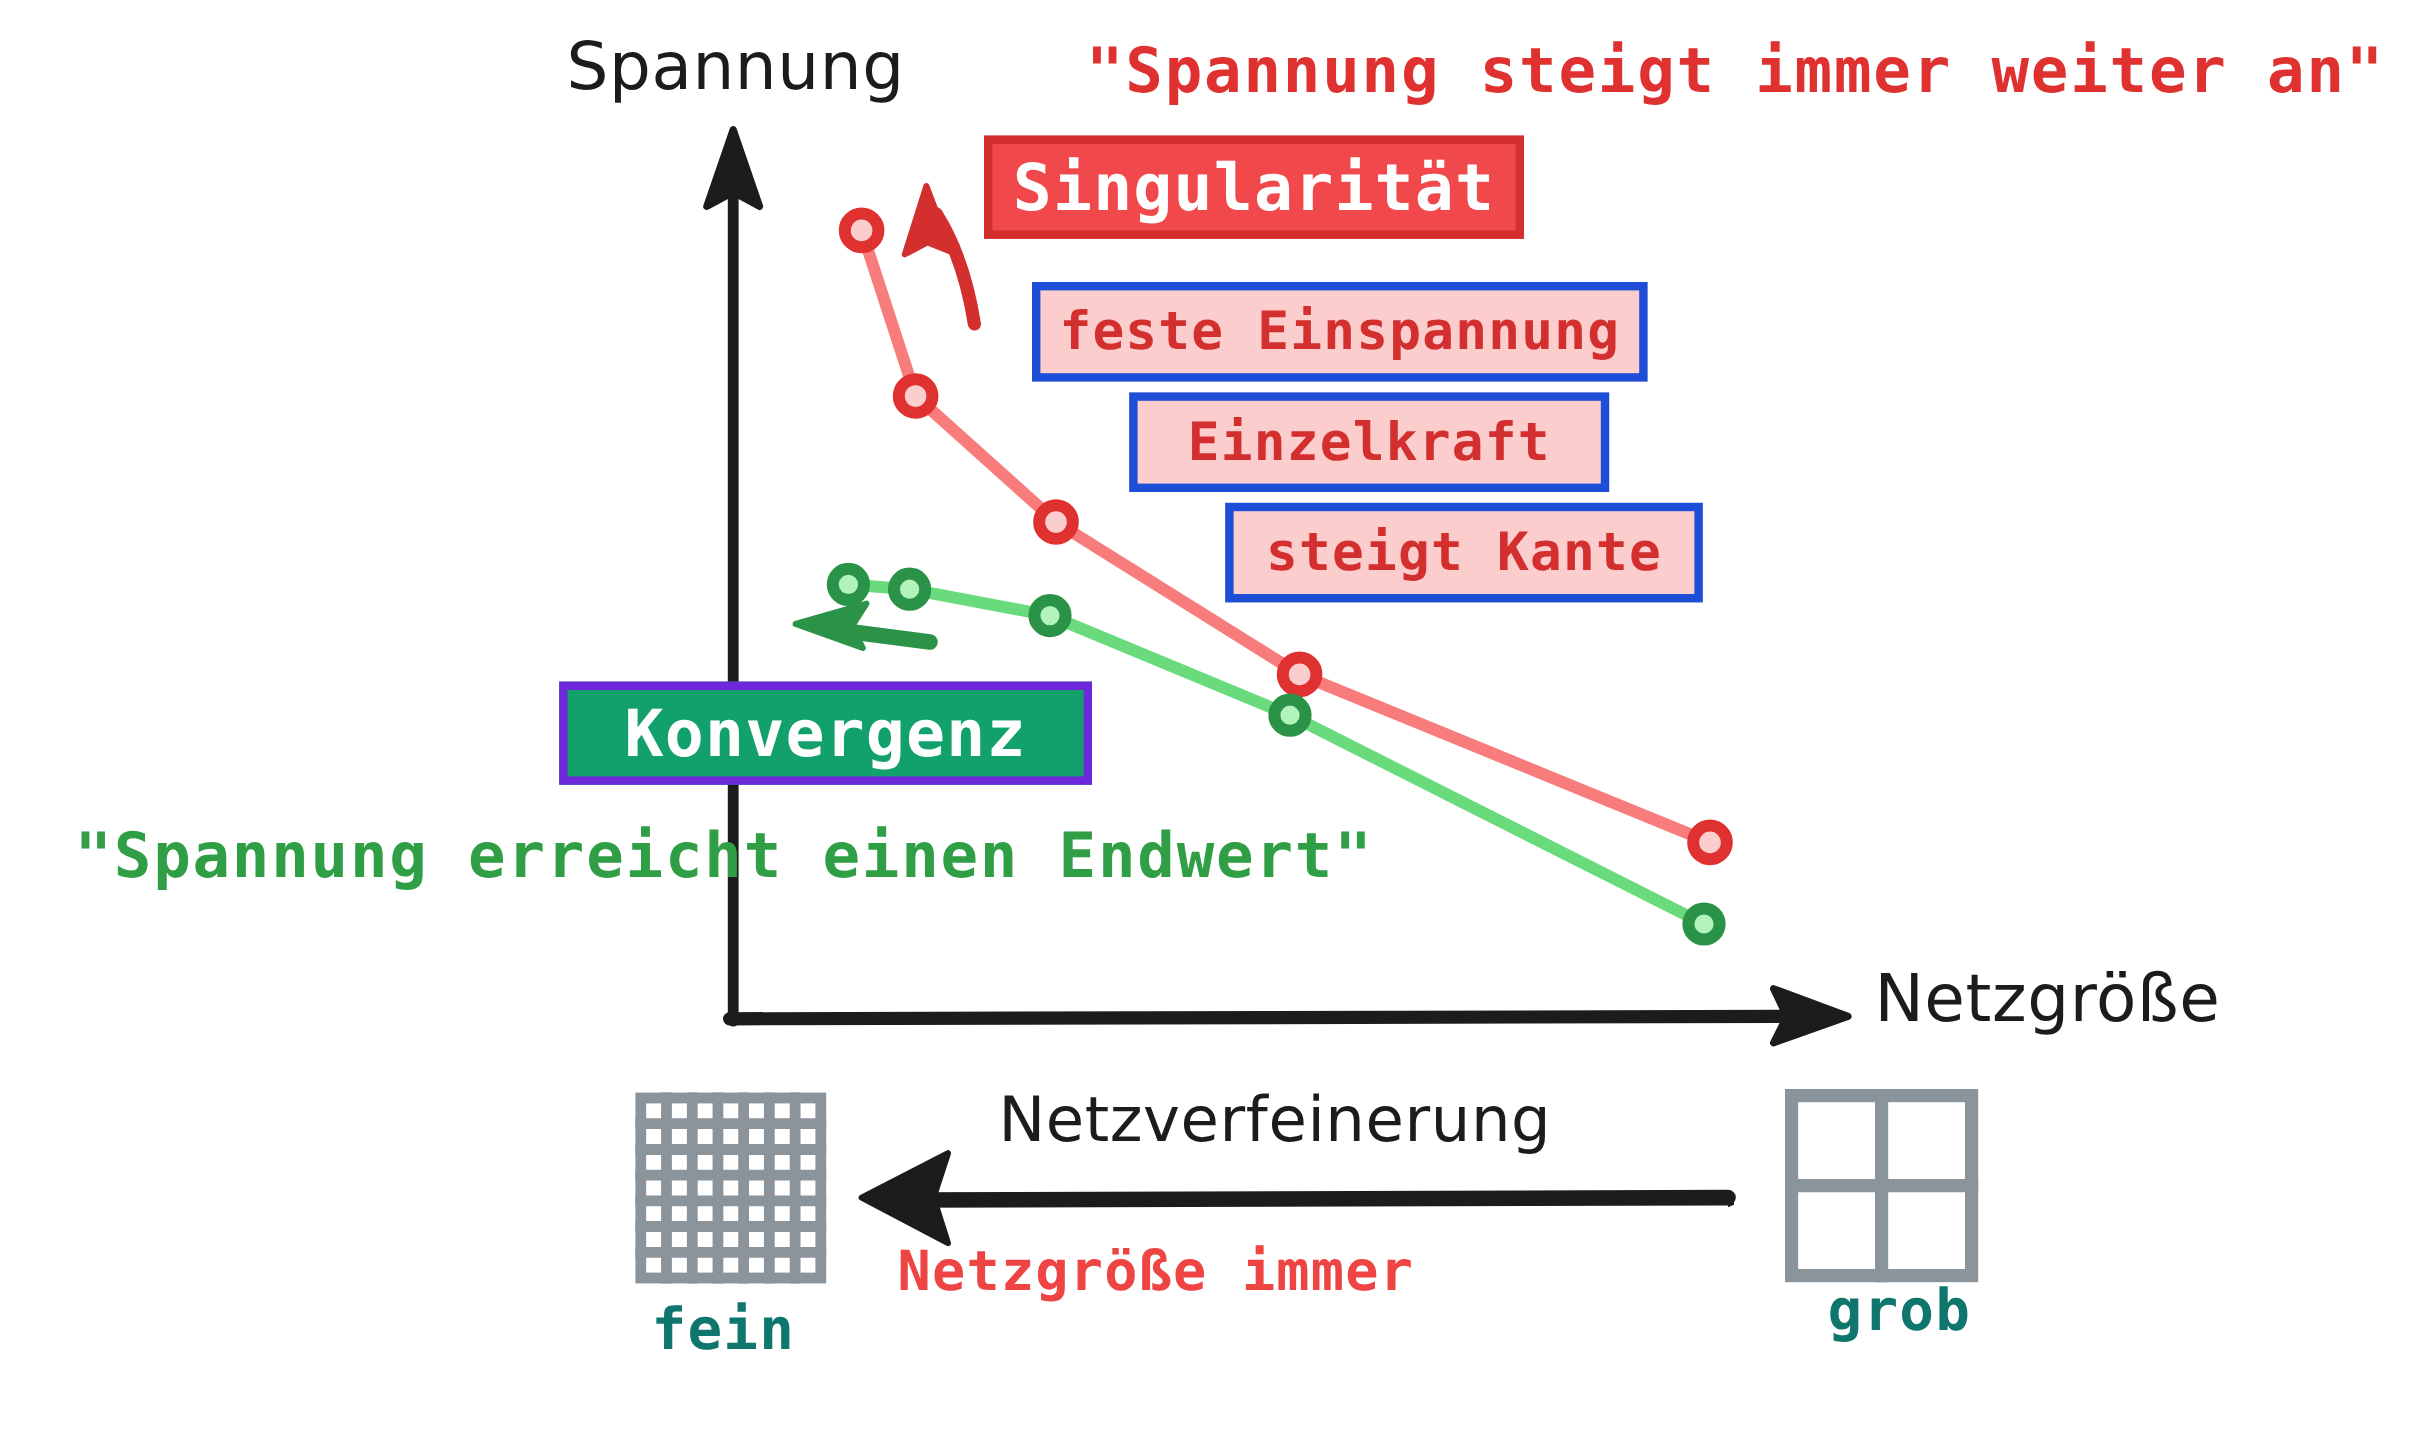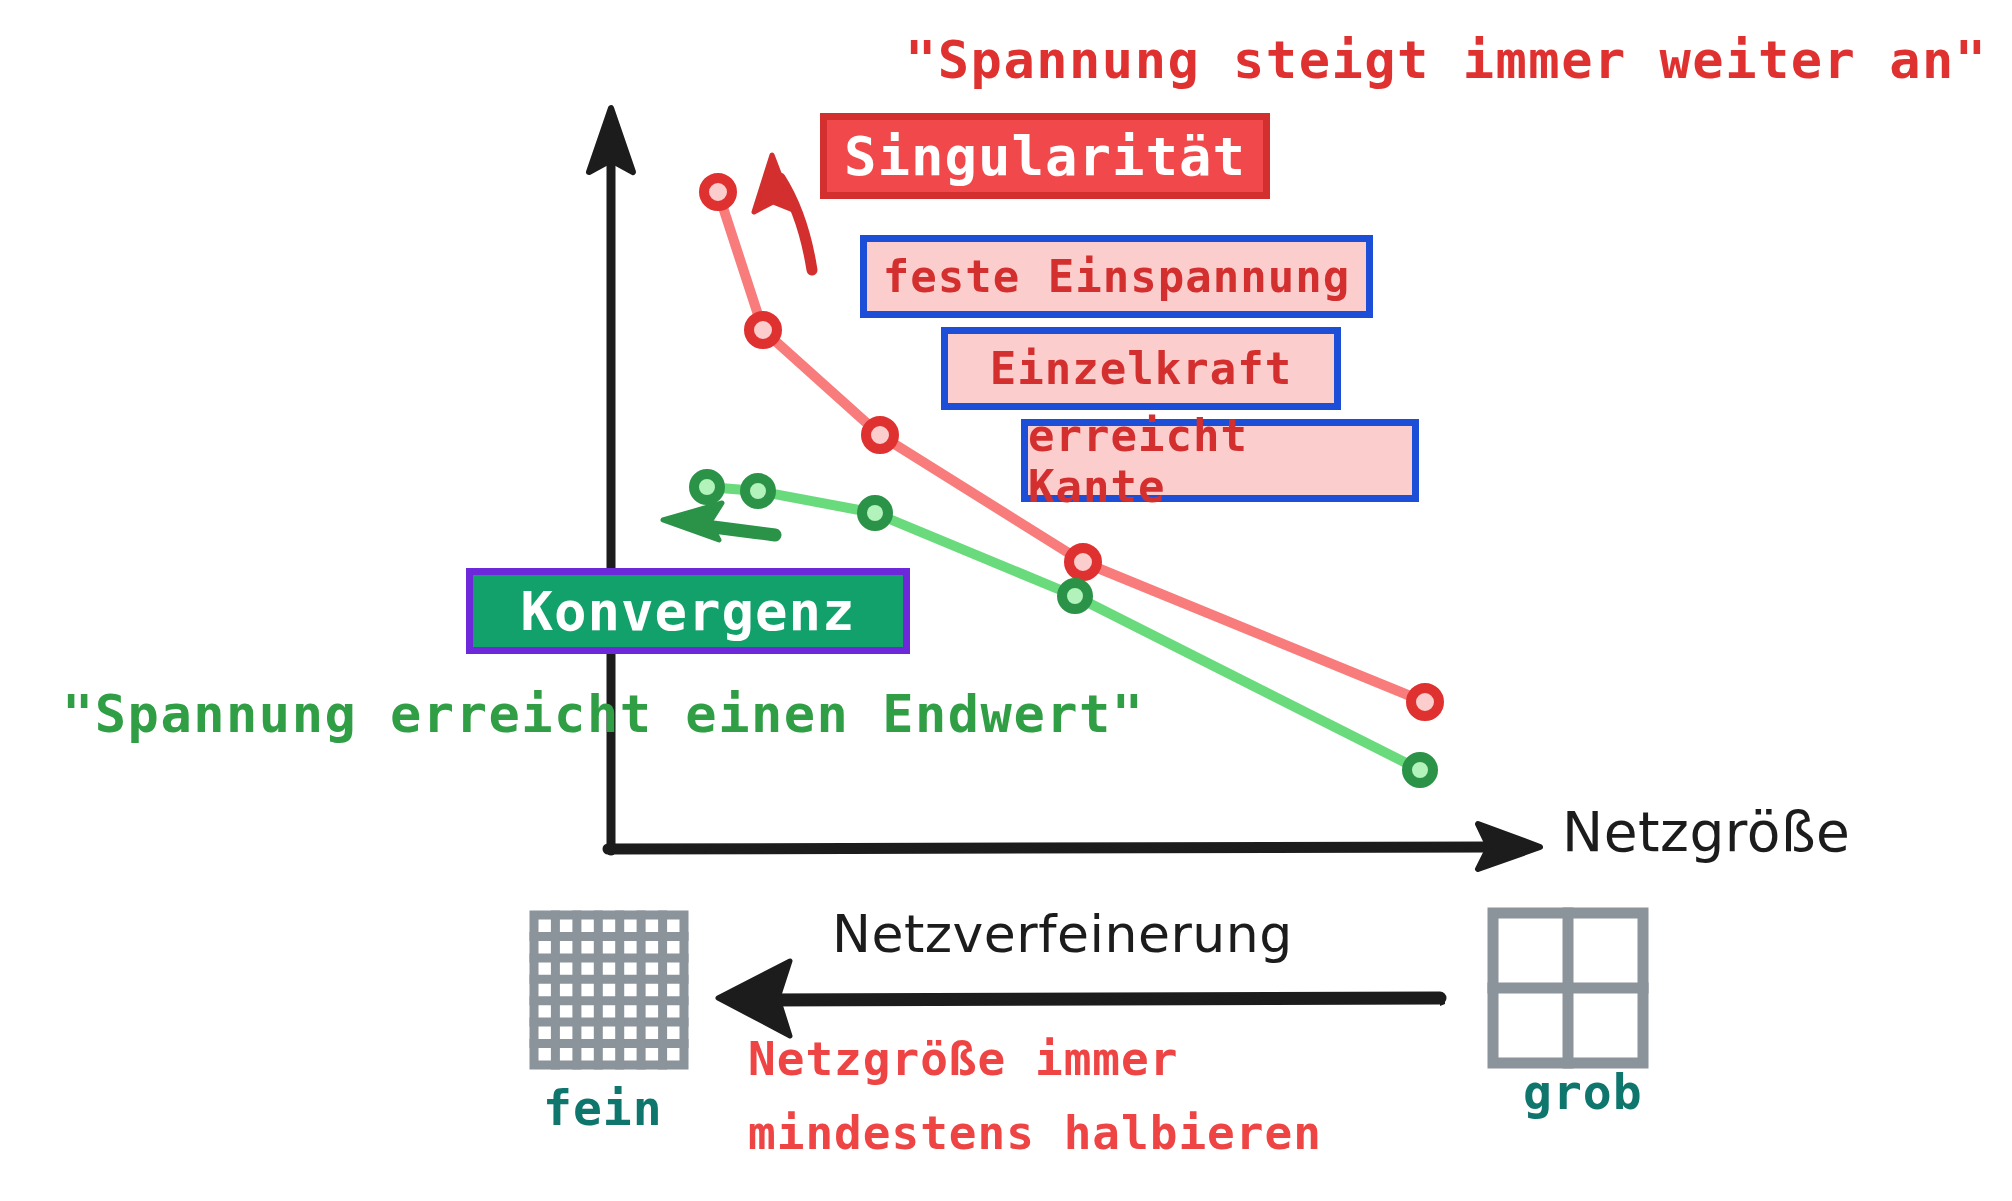--- a/index.html
+++ b/index.html
@@ -93,48 +93,48 @@
       <line x1="662.6" y1="915" x2="662.6" y2="1065"></line>
     </g>
 
     <g stroke="#8b939b" stroke-width="11" fill="none" stroke-linecap="square">
       <rect x="1493" y="913" width="150" height="150"></rect>
       <line x1="1493" y1="988" x2="1643" y2="988"></line>
       <line x1="1568" y1="913" x2="1568" y2="1063"></line>
     </g>
   </svg>
 
+  <div class="abs txt t-axis" style="left:472px;top:28px;">Spannung</div>
 
   <div class="abs txt t-axis" style="left:1562px;top:805px;">Netzgröße</div>
 
   <div class="abs txt t-quote-red" style="left:905px;top:34px;">"Spannung steigt immer weiter an"</div>
 
   <div class="abs txt t-quote-green" style="left:62px;top:688px;">"Spannung erreicht einen Endwert"</div>
 
   <div class="abs box box-sing" style="left:820px;top:113px;width:450px;height:86px;">
     <span>Singularität</span>
   </div>
 
   <div class="abs box box-sub" style="left:860px;top:235px;width:513px;height:83px;">
     <span>feste Einspannung</span>
   </div>
 
   <div class="abs box box-sub" style="left:941px;top:327px;width:400px;height:83px;">
     <span>Einzelkraft</span>
   </div>
 
   <div class="abs box box-sub" style="left:1021px;top:419px;width:398px;height:83px;">
-    <span>erreicht Kante</span>
+    <span>steigt Kante</span>
   </div>
 
   <div class="abs box box-conv" style="left:466px;top:568px;width:444px;height:86px;">
     <span>Konvergenz</span>
   </div>
 
   <div class="abs txt t-refine" style="left:832px;top:908px;">Netzverfeinerung</div>
 
   <div class="abs txt t-gray" style="left:748px;top:1036px;">Netzgröße immer</div>
-  <div class="abs txt t-gray" style="left:748px;top:1110px;">mindestens halbieren</div>
 
   <div class="abs txt t-meshlbl" style="left:543px;top:1084px;">fein</div>
   <div class="abs txt t-meshlbl" style="left:1503px;top:1068px;margin-left:20px;">grob</div>
 
 </div>
 
 </body></html>

